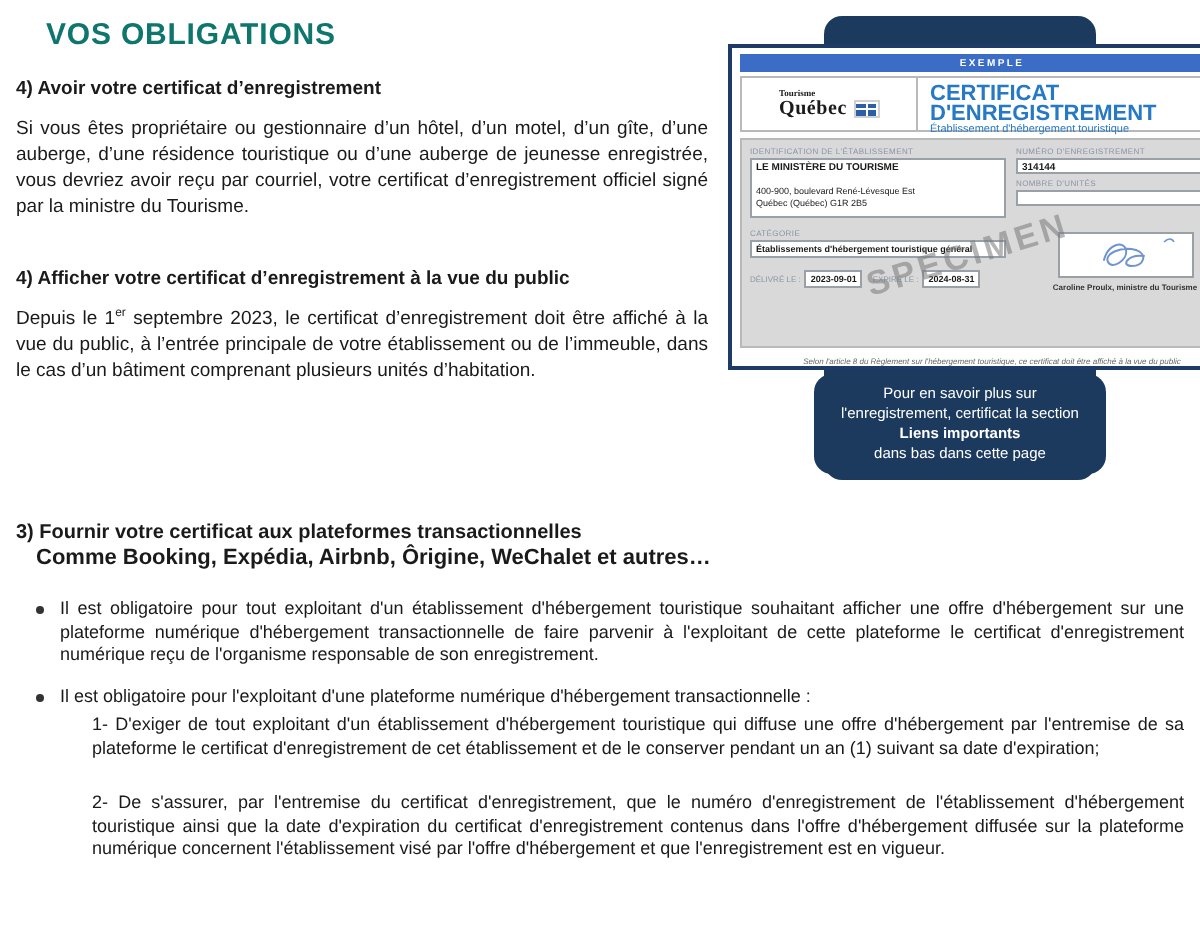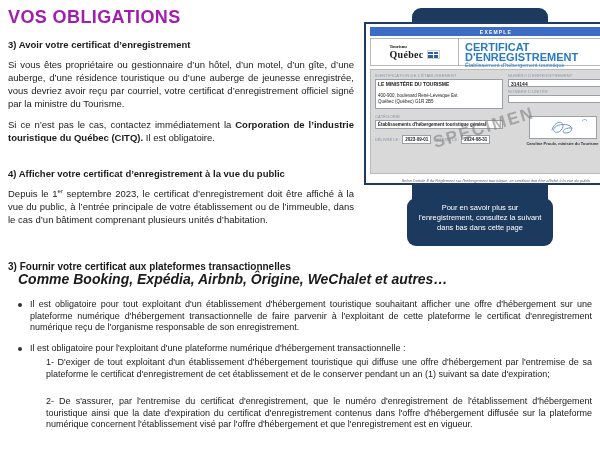--- a/index.html
+++ b/index.html
@@ -4,32 +4,32 @@
 <style>
   * { margin:0; padding:0; box-sizing:border-box; }
   html,body { width:600px; height:464px; background:#ffffff; overflow:hidden;
     font-family:"Liberation Sans", sans-serif; color:#1a1a1a; }
   .page { width:600px; height:464px; padding:8px 4px 6px 8px; }
 
   .top-row { display:flex; }
   .left-col { flex:0 0 350px; margin-right:6px; }
   .figure-col { flex:0 0 232px; position:relative; height:240px; }
 
-  h1.page-title { font-size:18px; line-height:19px; font-weight:800;
-    color:#a21caf; letter-spacing:.4px; margin:0 0 12px 0; }
+  h1.page-title { font-size:15px; line-height:19px; font-weight:800;
+    color:#0f766e; letter-spacing:.4px; margin:0 0 12px 15px; }
   .sec-heading { font-size:9.5px; font-weight:bold; line-height:11px; margin:0 0 8px 0; }
   .sec-heading.mt { margin-top:24px; }
   p.body-text { font-size:9.5px; line-height:13px; text-align:justify; margin:0 4px 8px 0; }
   p.body-text b { font-weight:bold; }
   sup { font-size:6px; vertical-align:super; line-height:0; }
 
   
   .section3 { margin-top:12px; }
   .s3-h1 { font-size:10px; font-weight:bold; line-height:13px; }
-  .s3-h2 { font-size:14px; font-weight:bold; line-height:13px; padding-left:10px;font-style:italic; }
+  .s3-h2 { font-size:11px; font-weight:bold; line-height:13px; padding-left:10px; }
   .bullets { margin-top:13px; padding-right:4px; }
   .bullet { display:flex; margin-bottom:9px; }
   .bullet-dot { flex:0 0 4px; width:4px; height:4px; border-radius:50%;
     background:#333; margin:4px 8px 0 10px; }
   .bullet-body { flex:1; font-size:9px; line-height:11.5px; text-align:justify; }
   .sub-item { margin:3px 0 16px 16px; font-size:9px; line-height:11.5px; text-align:justify; }
   .sub-item.last { margin-bottom:0; }
 
   
   .navy-tab { position:absolute; left:48px; top:0; width:136px; height:232px;
@@ -74,37 +74,36 @@
   .date-box { font-size:4.5px; font-weight:bold; padding:1px 2px; margin-right:5px; }
   .sig-col { flex:1; text-align:center; }
   .sig-box { background:#fff; border:1px solid #9aa0a8; height:23px; width:68px;
     margin:2px auto 2px auto; position:relative; overflow:hidden; }
   .sig-name { font-size:4px; font-weight:bold; color:#333; white-space:nowrap; }
   .watermark { position:absolute; left:18px; top:48px; width:190px; text-align:center;
     font-size:17px; font-weight:600; letter-spacing:2px; color:rgba(120,120,120,.55);
     transform:rotate(-17deg); pointer-events:none; }
   .footnote { font-size:4px; font-style:italic; color:#666; text-align:center; margin-top:4px; }
 
-  .info-box { position:absolute; left:43px; top:190px; width:146px; min-height:48px;
+  .info-box { position:absolute; left:43px; top:179px; width:146px; min-height:48px;
     background:#1c3a5e; border-radius:9px; color:#ffffff; text-align:center;
     padding:5px 3px; font-size:7.5px; line-height:10px; }
   .info-box .bold-line { font-weight:bold; }
 </style>
 </head>
 <body>
 
 <div class="page">
   <div class="top-row">
 
     <div class="left-col">
       <h1 class="page-title">VOS OBLIGATIONS</h1>
 
-      <div class="sec-heading">3) Avoir votre certificat d’enregistrement</div>
+      <div class="sec-heading">4) Avoir votre certificat d’enregistrement</div>
       <p class="body-text">Si vous êtes propriétaire ou gestionnaire d’un hôtel, d’un motel, d’un gîte, d’une auberge, d’une résidence touristique ou d’une auberge de jeunesse enregistrée, vous devriez avoir reçu par courriel, votre certificat d’enregistrement officiel signé par la ministre du Tourisme.</p>
-      <p class="body-text"><span>Si ce n’est pas le cas, contactez immédiatement la </span><b>Corporation de l’industrie touristique du Québec (CITQ).</b><span> Il est obligatoire.</span></p>
 
       <div class="sec-heading mt">4) Afficher votre certificat d’enregistrement à la vue du public</div>
       <p class="body-text"><span>Depuis le 1</span><sup>er</sup><span> septembre 2023, le certificat d’enregistrement doit être affiché à la vue du public, à l’entrée principale de votre établissement ou de l’immeuble, dans le cas d’un bâtiment comprenant plusieurs unités d’habitation.</span></p>
     </div>
 
     <div class="figure-col">
       <div class="navy-tab"></div>
 
       <div class="cert-card">
         <div class="exemple-bar">EXEMPLE</div>
@@ -173,21 +172,22 @@
           </div>
 
           <div class="watermark">SPÉCIMEN</div>
         </div>
 
         <div class="footnote">Selon l'article 8 du Règlement sur l'hébergement touristique, ce certificat doit être affiché à la vue du public</div>
       </div>
 
       <div class="info-box">
         <div>Pour en savoir plus sur</div>
-        <div>l'enregistrement, consultez la suivant</div>
+        <div>l'enregistrement, certificat la section</div>
+        <div class="bold-line">Liens importants</div>
         <div>dans bas dans cette page</div>
       </div>
     </div>
   </div>
 
   <div class="section3">
     <div class="s3-h1">3) Fournir votre certificat aux plateformes transactionnelles</div>
     <div class="s3-h2">Comme Booking, Expédia, Airbnb, Ôrigine, WeChalet et autres…</div>
 
     <div class="bullets">

